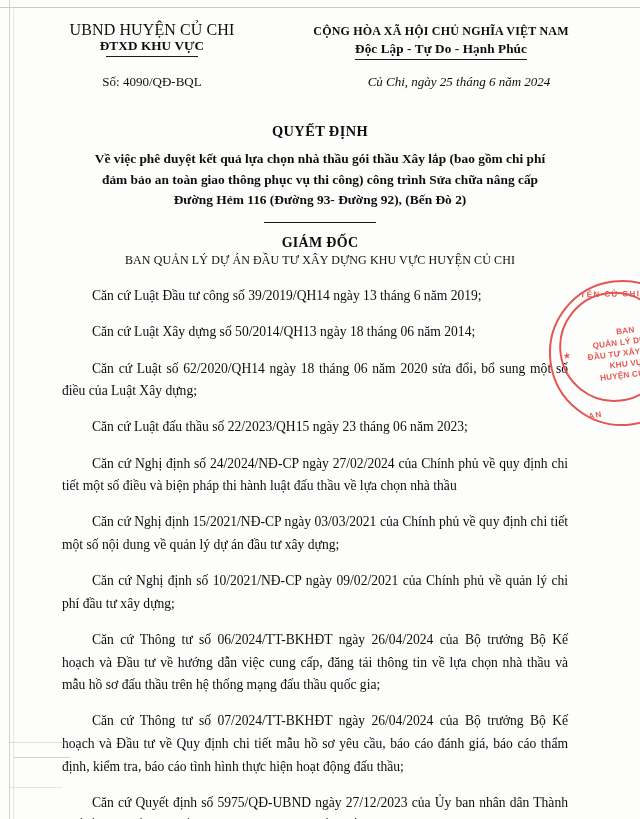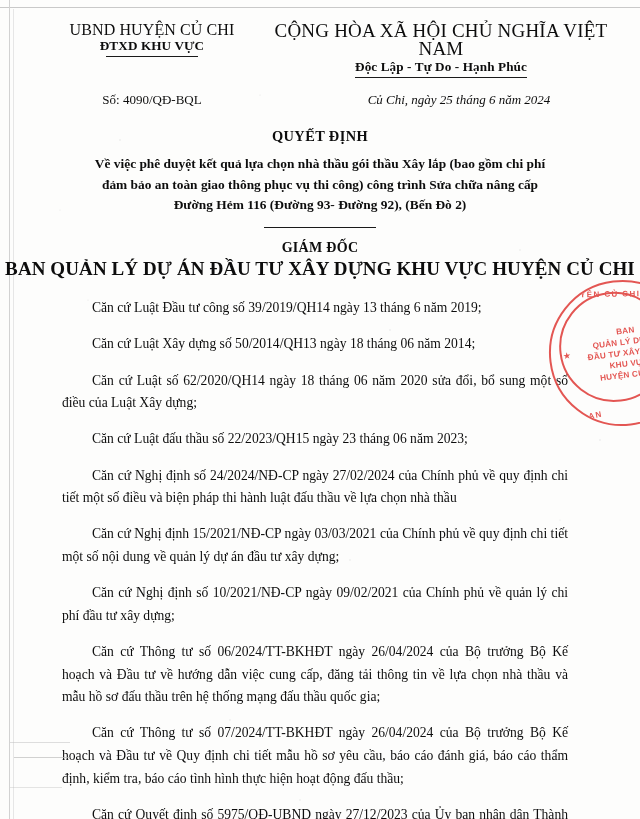--- a/index.html
+++ b/index.html
@@ -68,22 +68,22 @@
     letter-spacing: .1px;
     line-height: 16px;
   }
   .org-line-2, .org-line-3 {
     font-size: 13.2px;
     font-weight: bold;
     line-height: 16.5px;
     letter-spacing: .1px;
   }
   .nation-line {
-    font-size: 19px;
-    font-weight: normal;
+    font-size: 12px;
+    font-weight: bold;
     line-height: 18px;
     letter-spacing: .2px;
   }
   .motto-line {
     font-size: 13.2px;
     font-weight: bold;
     line-height: 18px;
     letter-spacing: .1px;
   }
   .rule {
@@ -107,21 +107,21 @@
   }
   .subhdr-right {
     flex: 1;
     text-align: center;
     font-size: 13px;
     font-style: italic;
   }
 
   
   .title-block {
-    margin-top: 20px;
+    margin-top: 33px;
     text-align: center;
   }
   .doc-title {
     font-size: 14.4px;
     font-weight: bold;
     letter-spacing: .4px;
   }
   .doc-subtitle {
     margin: 9px auto 0 auto;
     width: 468px;
@@ -140,22 +140,22 @@
     margin-top: 12px;
     text-align: center;
   }
   .signer-role {
     font-size: 14px;
     font-weight: bold;
     letter-spacing: .3px;
   }
   .signer-org {
     margin-top: 2px;
-    font-size: 19px;
-    font-weight: bold;
+    font-size: 12px;
+    font-weight: normal;
     letter-spacing: .1px;
   }
 
   
   .body-block {
     margin-top: 17px;
     padding: 0 72px 0 62px;
   }
   .para {
     font-size: 13.6px;

